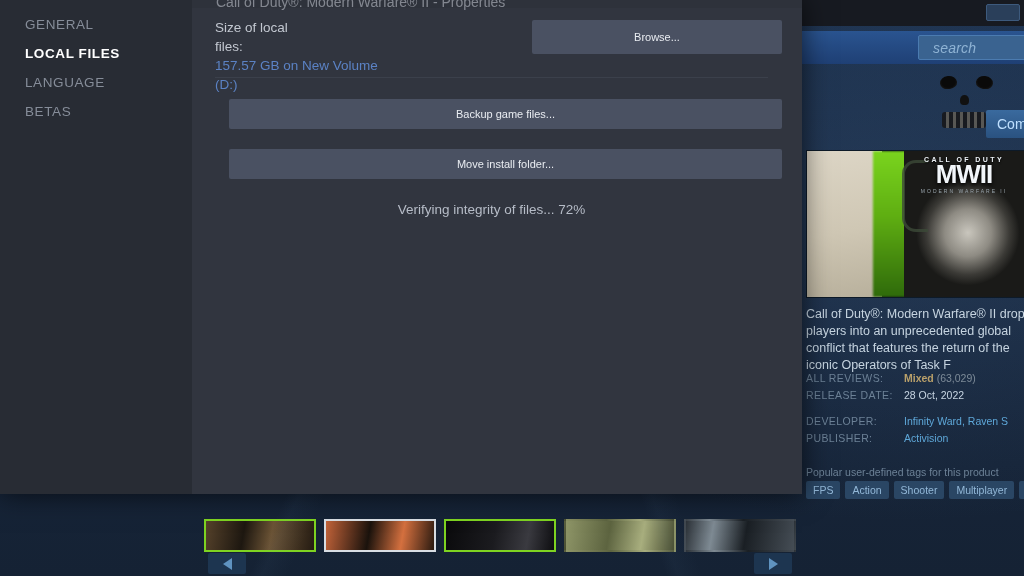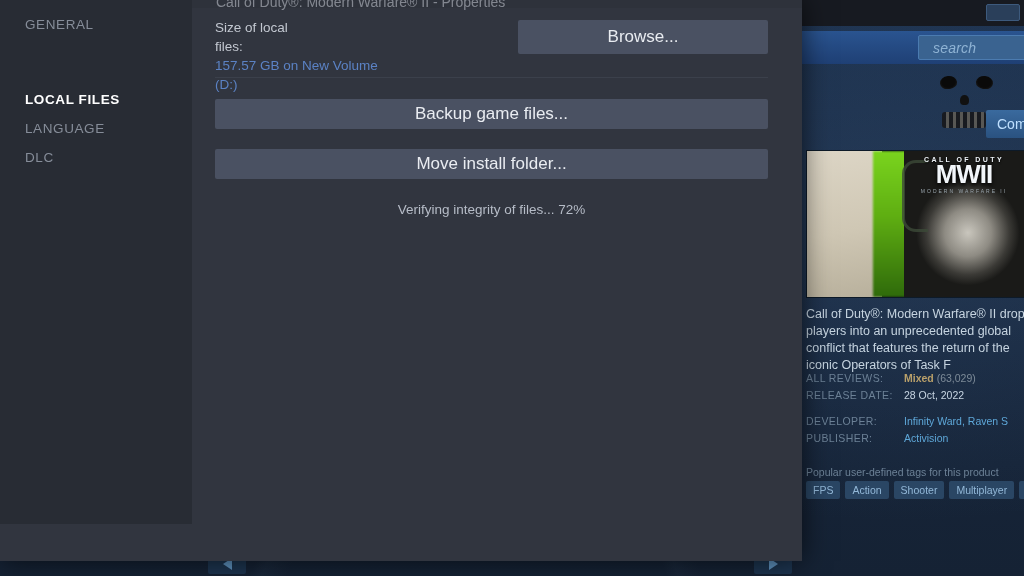--- a/index.html
+++ b/index.html
@@ -180,21 +180,21 @@
     width:0;height:0;border-top:6px solid transparent;border-bottom:6px solid transparent;
     border-right:9px solid #5f93c0;
   }
   .arrow-r{
     width:0;height:0;border-top:6px solid transparent;border-bottom:6px solid transparent;
     border-left:9px solid #5f93c0;
   }
 
   
   #props-dialog{
-    position:absolute; left:0; top:0; width:802px; height:561px;
+    position:absolute; left:0; top:0; width:802px; height:494px;
     background:#31353f;
     box-shadow:0 0 26px rgba(0,0,0,.65);
     overflow:hidden;
   }
   .dialog-titlebar{
     position:absolute; left:0; top:0; width:802px; height:8px;
     background:#2e323b;
   }
   .dialog-title-ghost{
     position:absolute; left:216px; top:-6px;
@@ -204,39 +204,39 @@
   
   .dlg-sidebar{
     position:absolute; left:0; top:0; width:192px; height:524px;
     background:#282c34; padding-top:10px;
   }
   .side-item{
     height:29px; display:flex; align-items:center;
     padding-left:25px; font-size:13.5px; letter-spacing:.6px;
     color:#868d99; cursor:pointer;
   }
-  .side-item.active{ color:#ffffff; font-weight:bold;margin-top:46px; }
+  .side-item.active{ color:#ffffff; font-weight:bold; }
 
   
   .dlg-content{
     position:absolute; left:192px; top:0; right:0; bottom:0;
   }
   .size-row{
     position:absolute; left:23px; top:18px; width:560px; display:flex;flex-direction:column;
   }
   .size-label{
     width:100px; flex:none; font-size:13.5px; line-height:19px; color:#c3c8d1;
   }
   .size-value{
     width:180px; font-size:13.5px; line-height:19px; color:#5b82c4; cursor:pointer;
   }
   .btn{
     background:#4a5162; color:#e9ecf1;
-    font-size:17px; display:flex; align-items:center; justify-content:center;
-    border-radius:2px; cursor:pointer; user-select:none;
+    font-size:11px; display:flex; align-items:center; justify-content:center;
+    border-radius:2px; cursor:pointer; user-select:none;margin-left:14px;
   }
   .btn-browse{
     position:absolute; left:326px; top:20px; width:250px; height:34px;
   }
   .divider{
     position:absolute; left:23px; top:77px; width:553px; height:1px;
     background:#3b404b;
   }
   .btn-wide{
     position:absolute; left:23px; width:553px; height:30px;
@@ -345,21 +345,21 @@
     <div class="side-item">
       <span>GENERAL</span>
     </div>
     <div class="side-item active">
       <span>LOCAL FILES</span>
     </div>
     <div class="side-item">
       <span>LANGUAGE</span>
     </div>
     <div class="side-item">
-      <span>DLC</span>
+      <span>BETAS</span>
     </div>
   </div>
 
   <div class="dlg-content">
 
     <div class="size-row">
       <span class="size-label">Size of local files:</span>
       <span class="size-value">157.57 GB on New Volume (D:)</span>
     </div>
 

